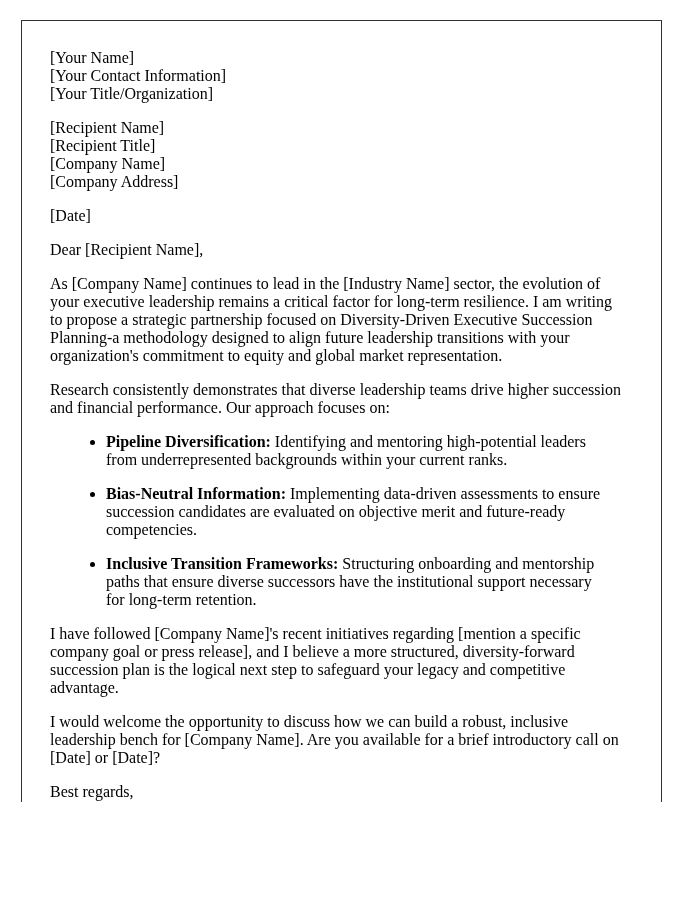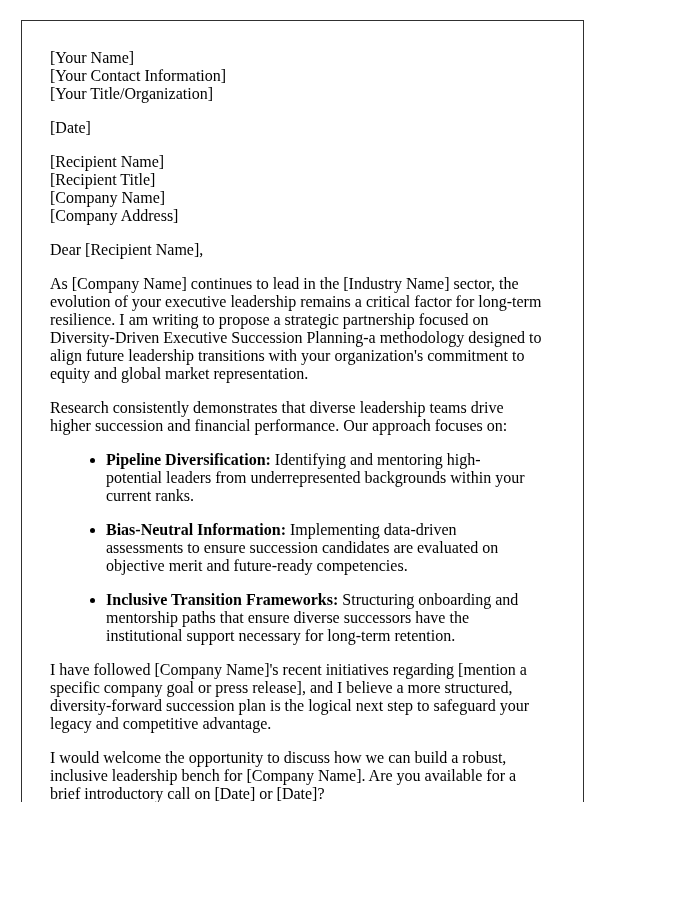--- a/index.html
+++ b/index.html
@@ -13,21 +13,21 @@
     height: 900px;
     background: #ffffff;
     overflow: hidden;
     font-family: "Liberation Serif", "DejaVu Serif", serif;
     color: #000000;
   }
   .letter {
     position: absolute;
     left: 21px;
     top: 20px;
-    width: 563px;
+    width: 641px;
     height: 782px;
     box-sizing: border-box;
     border: 1.5px solid #303030;
     border-bottom: 0;
     padding: 12px 40px 0 28px;
     overflow: hidden;
     background: #ffffff;
   }
   .letter p {
     margin: 16px 0;
@@ -55,28 +55,28 @@
 
 <div class="page">
   <div class="letter">
 
     <p>
       <span class="line">[Your Name]</span>
       <span class="line">[Your Contact Information]</span>
       <span class="line">[Your Title/Organization]</span>
     </p>
 
-    <p>[Date]</p>
-
     <p>
       <span class="line">[Recipient Name]</span>
       <span class="line">[Recipient Title]</span>
       <span class="line">[Company Name]</span>
       <span class="line">[Company Address]</span>
     </p>
+
+    <p>[Date]</p>
 
     <p>Dear [Recipient Name],</p>
 
     <p>As [Company Name] continues to lead in the [Industry Name] sector, the evolution of your executive leadership remains a critical factor for long-term resilience. I am writing to propose a strategic partnership focused on Diversity-Driven Executive Succession Planning-a methodology designed to align future leadership transitions with your organization's commitment to equity and global market representation.</p>
 
     <p>Research consistently demonstrates that diverse leadership teams drive higher succession and financial performance. Our approach focuses on:</p>
 
     <ul>
       <li>
         <b>Pipeline Diversification:</b>

